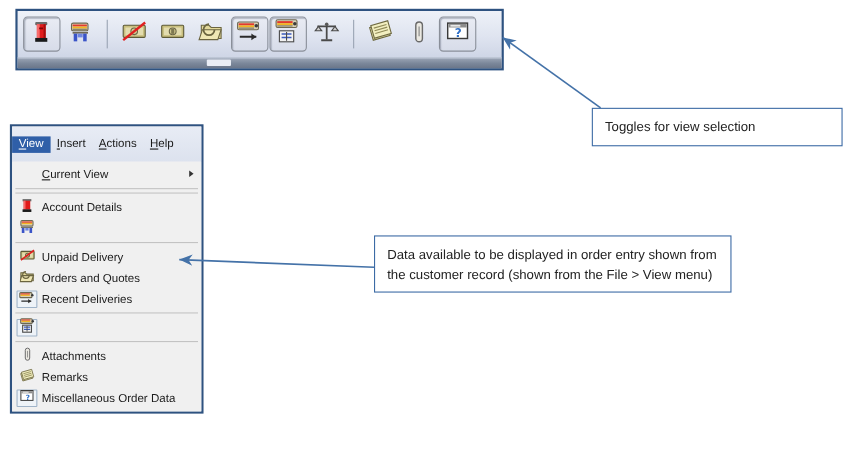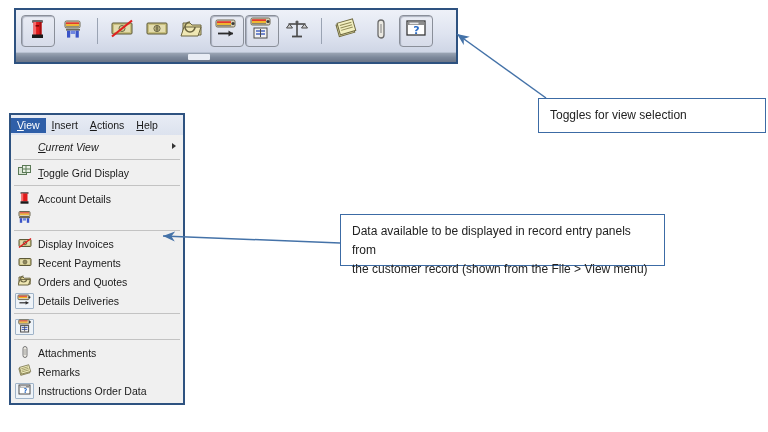--- a/index.html
+++ b/index.html
@@ -60,37 +60,37 @@
 
   
   #menu{
     position:absolute;left:9px;top:113px;width:176px;
     border:2px solid #2e5280;
     background:#f0f0f0;
     box-sizing:border-box;
     font-size:11px;color:#1a1a1a;
   }
   #menubar{
-    height:20px;display:flex;align-items:center;
+    height:32px;display:flex;align-items:center;
     background:linear-gradient(180deg,#e8ecf5 0%,#dce2ee 100%);
     padding-left:0px;
   }
   .menubar-item{
     padding:1px 6px;font-size:10.5px;line-height:13px;white-space:nowrap;
   }
   .menubar-item.active{background:#2f5fa8;color:#ffffff;}
   .mn-u{text-decoration:underline;}
 
   #menulist{padding:2px 0 3px 0;background:#f0f0f0;}
   .mi{
     display:flex;align-items:center;height:19px;padding-left:4px;position:relative;
   }
   .mi .ico{width:19px;height:16px;flex:0 0 19px;display:flex;align-items:center;justify-content:center;}
   .mi .lbl{font-size:10.5px;line-height:14px;white-space:nowrap;padding-left:4px;color:#1b1b1b;}
-  .mi.indent .lbl{padding-left:23px;font-style:italic;}
+  .mi.indent .lbl{padding-left:23px;}
   .mi .submenu-arrow{
     position:absolute;right:7px;top:6px;
     width:0;height:0;border-left:4px solid #333;
     border-top:3.5px solid transparent;border-bottom:3.5px solid transparent;
   }
   .mi.framed .ico{
     border:1px solid #9fb3c8;box-sizing:border-box;border-radius:1px;
     background:#eef3f8;
   }
   .msep{height:1px;background:#c3c3c3;margin:3px 3px 3px 3px;}
@@ -254,31 +254,20 @@
       <div class="menubar-item"><span class="mn-u">I</span>nsert</div>
       <div class="menubar-item"><span class="mn-u">A</span>ctions</div>
       <div class="menubar-item"><span class="mn-u">H</span>elp</div>
     </div>
   <div id="menulist">
       <div class="mi indent">
         <span class="lbl"><span class="mn-u">C</span>urrent View</span>
         <span class="submenu-arrow"></span>
       </div>
       <div class="msep"></div>
-      <div class="mi">
-        <span class="ico">
-          <span><svg width="14" height="13" viewBox="0 0 14 13">
-              <rect x="0.5" y="2.5" width="8" height="7" fill="#d9e4d4" stroke="#5b7a57"></rect>
-              <rect x="4.5" y="0.5" width="8" height="7" fill="#eaf2e6" stroke="#5b7a57"></rect>
-              <line x1="4.5" y1="4" x2="12.5" y2="4" stroke="#5b7a57"></line>
-              <line x1="8" y1="0.5" x2="8" y2="7.5" stroke="#5b7a57"></line>
-            </svg></span>
-        </span>
-        <span class="lbl"><span class="mn-u">T</span>oggle Grid Display</span>
-      </div>
       <div class="msep"></div>
       <div class="mi">
         <span class="ico">
           <span><svg width="11" height="14" viewBox="0 0 11 14">
               <rect x="1.5" y="1" width="8" height="2" fill="#6a6a6a"></rect>
               <rect x="2.5" y="2.5" width="6" height="8" fill="#e01b1b"></rect>
               <rect x="2.5" y="2.5" width="1.7" height="8" fill="#f76a6a"></rect>
               <rect x="1.5" y="10.3" width="8" height="2.4" fill="#1a1a1a"></rect>
             </svg></span>
         </span>
@@ -300,32 +289,21 @@
       <div class="msep"></div>
       <div class="mi">
         <span class="ico">
           <span><svg width="14" height="12" viewBox="0 0 14 12">
               <rect x="1" y="2.5" width="12" height="7" rx="0.8" fill="#c8bf7e" stroke="#5d5937"></rect>
               <rect x="2.2" y="3.7" width="9.6" height="4.6" fill="#e3dcae"></rect>
               <circle cx="7" cy="6" r="1.8" fill="#d2cb92" stroke="#6a6545"></circle>
               <line x1="1" y1="10.5" x2="13" y2="1.5" stroke="#e02020" stroke-width="1.5"></line>
             </svg></span>
         </span>
-        <span class="lbl">Display Invoices</span>
-      </div>
-      <div class="mi">
-        <span class="ico">
-          <span><svg width="14" height="12" viewBox="0 0 14 12">
-              <rect x="1" y="2.5" width="12" height="7" rx="0.8" fill="#c8bf7e" stroke="#5d5937"></rect>
-              <rect x="2.2" y="3.7" width="9.6" height="4.6" fill="#e3dcae"></rect>
-              <circle cx="7" cy="6" r="1.9" fill="#cfc78c" stroke="#6a6545"></circle>
-              <rect x="6.2" y="4.6" width="1.6" height="2.8" fill="#7d7750"></rect>
-            </svg></span>
-        </span>
-        <span class="lbl">Recent Payments</span>
+        <span class="lbl">Unpaid Delivery</span>
       </div>
       <div class="mi">
         <span class="ico">
           <span><svg width="14" height="13" viewBox="0 0 14 13">
               <path d="M1 3 h4 l1.2 1.2 h6 v6 h-11.2 z" fill="#e2d89a" stroke="#6b6540"></path>
               <path d="M1.8 5.6 h10.6 l-1.9 5.4 h-10.4 z" fill="#efe7b4" stroke="#6b6540"></path>
               <path d="M5.6 2 a3 3 0 1 0 3 3" fill="none" stroke="#6b6540" stroke-width="1.1"></path>
             </svg></span>
         </span>
         <span class="lbl">Orders and Quotes</span>
@@ -334,21 +312,21 @@
         <span class="ico">
           <span><svg width="15" height="13" viewBox="0 0 15 13">
               <rect x="1" y="2" width="11" height="4.6" rx="0.9" fill="#d9d2b6" stroke="#6d6752"></rect>
               <rect x="1.7" y="2.7" width="8.4" height="1.1" fill="#e23a2e"></rect>
               <rect x="1.7" y="3.9" width="8.4" height="1.1" fill="#f0b422"></rect>
               <circle cx="12.4" cy="4.3" r="1.1" fill="#3a3a3a"></circle>
               <line x1="2.4" y1="9.8" x2="11.4" y2="9.8" stroke="#2b2b2b" stroke-width="1.2"></line>
               <path d="M11.4 9.8 l-2.8 -1.9 v3.8 z" fill="#2b2b2b"></path>
             </svg></span>
         </span>
-        <span class="lbl">Details Deliveries</span>
+        <span class="lbl">Recent Deliveries</span>
       </div>
       <div class="msep"></div>
       <div class="mi framed">
         <span class="ico">
           <span><svg width="14" height="14" viewBox="0 0 14 14">
               <rect x="0.8" y="0.8" width="10.5" height="4.2" rx="0.9" fill="#d9d2b6" stroke="#6d6752"></rect>
               <rect x="1.5" y="1.4" width="8" height="1.1" fill="#e23a2e"></rect>
               <rect x="1.5" y="2.6" width="8" height="1.1" fill="#f0b422"></rect>
               <circle cx="11.8" cy="3" r="1.1" fill="#3a3a3a"></circle>
               <rect x="2.6" y="6.6" width="8" height="6.4" fill="#f2f2f2" stroke="#4a4a4a"></rect>
@@ -384,31 +362,31 @@
       </div>
       <div class="mi framed">
         <span class="ico">
           <span><svg width="14" height="12" viewBox="0 0 14 12">
               <rect x="1" y="1" width="11" height="9" fill="#ffffff" stroke="#3a3a3a" stroke-width="0.9"></rect>
               <rect x="1.6" y="1.6" width="9.8" height="2" fill="#8d8d8d"></rect>
               <rect x="2.6" y="2.1" width="5.4" height="1" fill="#e8e8e8"></rect>
               <text x="7.4" y="9.3" font-family="DejaVu Sans, sans-serif" font-size="6.6" font-weight="bold" fill="#2e6ec6" text-anchor="middle">?</text>
             </svg></span>
         </span>
-        <span class="lbl">Instructions Order Data</span>
+        <span class="lbl">Miscellaneous Order Data</span>
       </div>
     </div>
 </div>
 
 <div class="callout" id="callout-toggles">
   <span>Toggles for view selection</span>
 </div>
 
 <div class="callout" id="callout-data">
-  <div>Data available to be displayed in record entry panels from</div>
+  <div>Data available to be displayed in order entry shown from</div>
   <div>the customer record (shown from the File &gt; View menu)</div>
 </div>
 
 <svg id="arrows">
   <defs>
     <marker id="ah" markerWidth="10" markerHeight="10" refX="8" refY="4" orient="auto">
       <path d="M8,4 L0,0.6 L2.4,4 L0,7.4 Z" fill="#4472a8"></path>
     </marker>
   </defs>
   <line x1="546" y1="98" x2="457" y2="34" stroke="#4472a8" stroke-width="1.5" marker-end="url(#ah)"></line>

